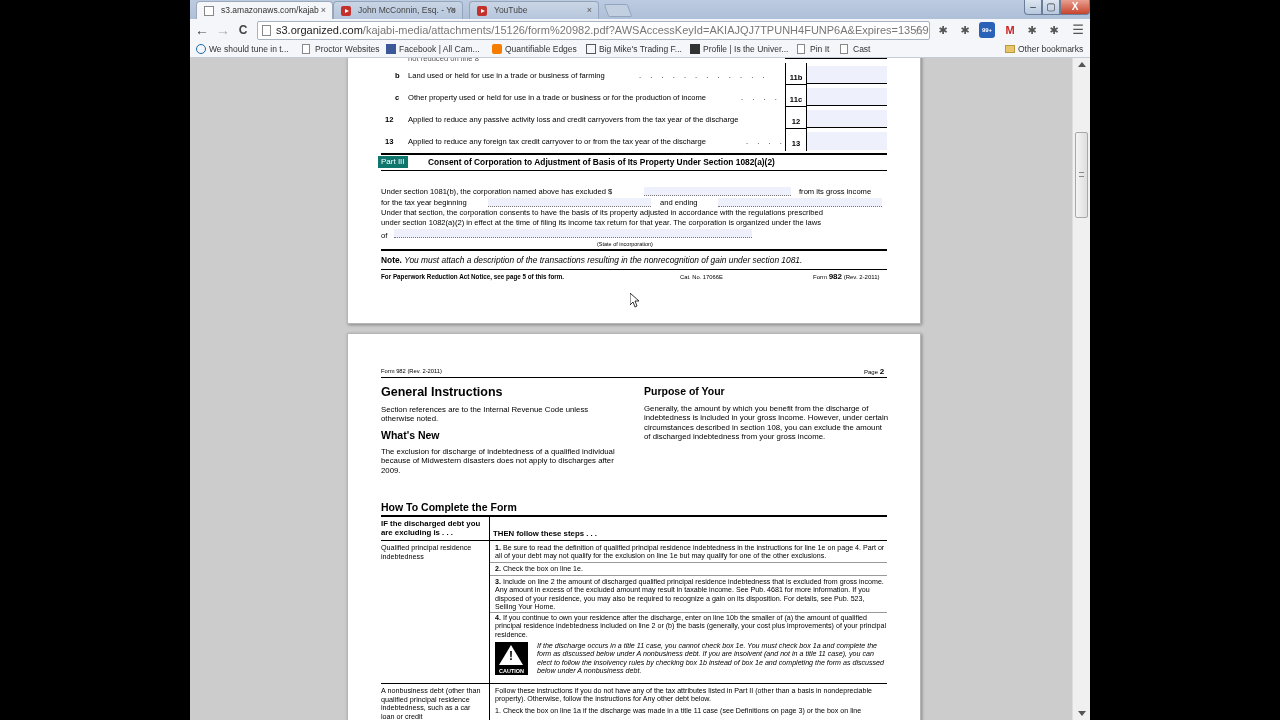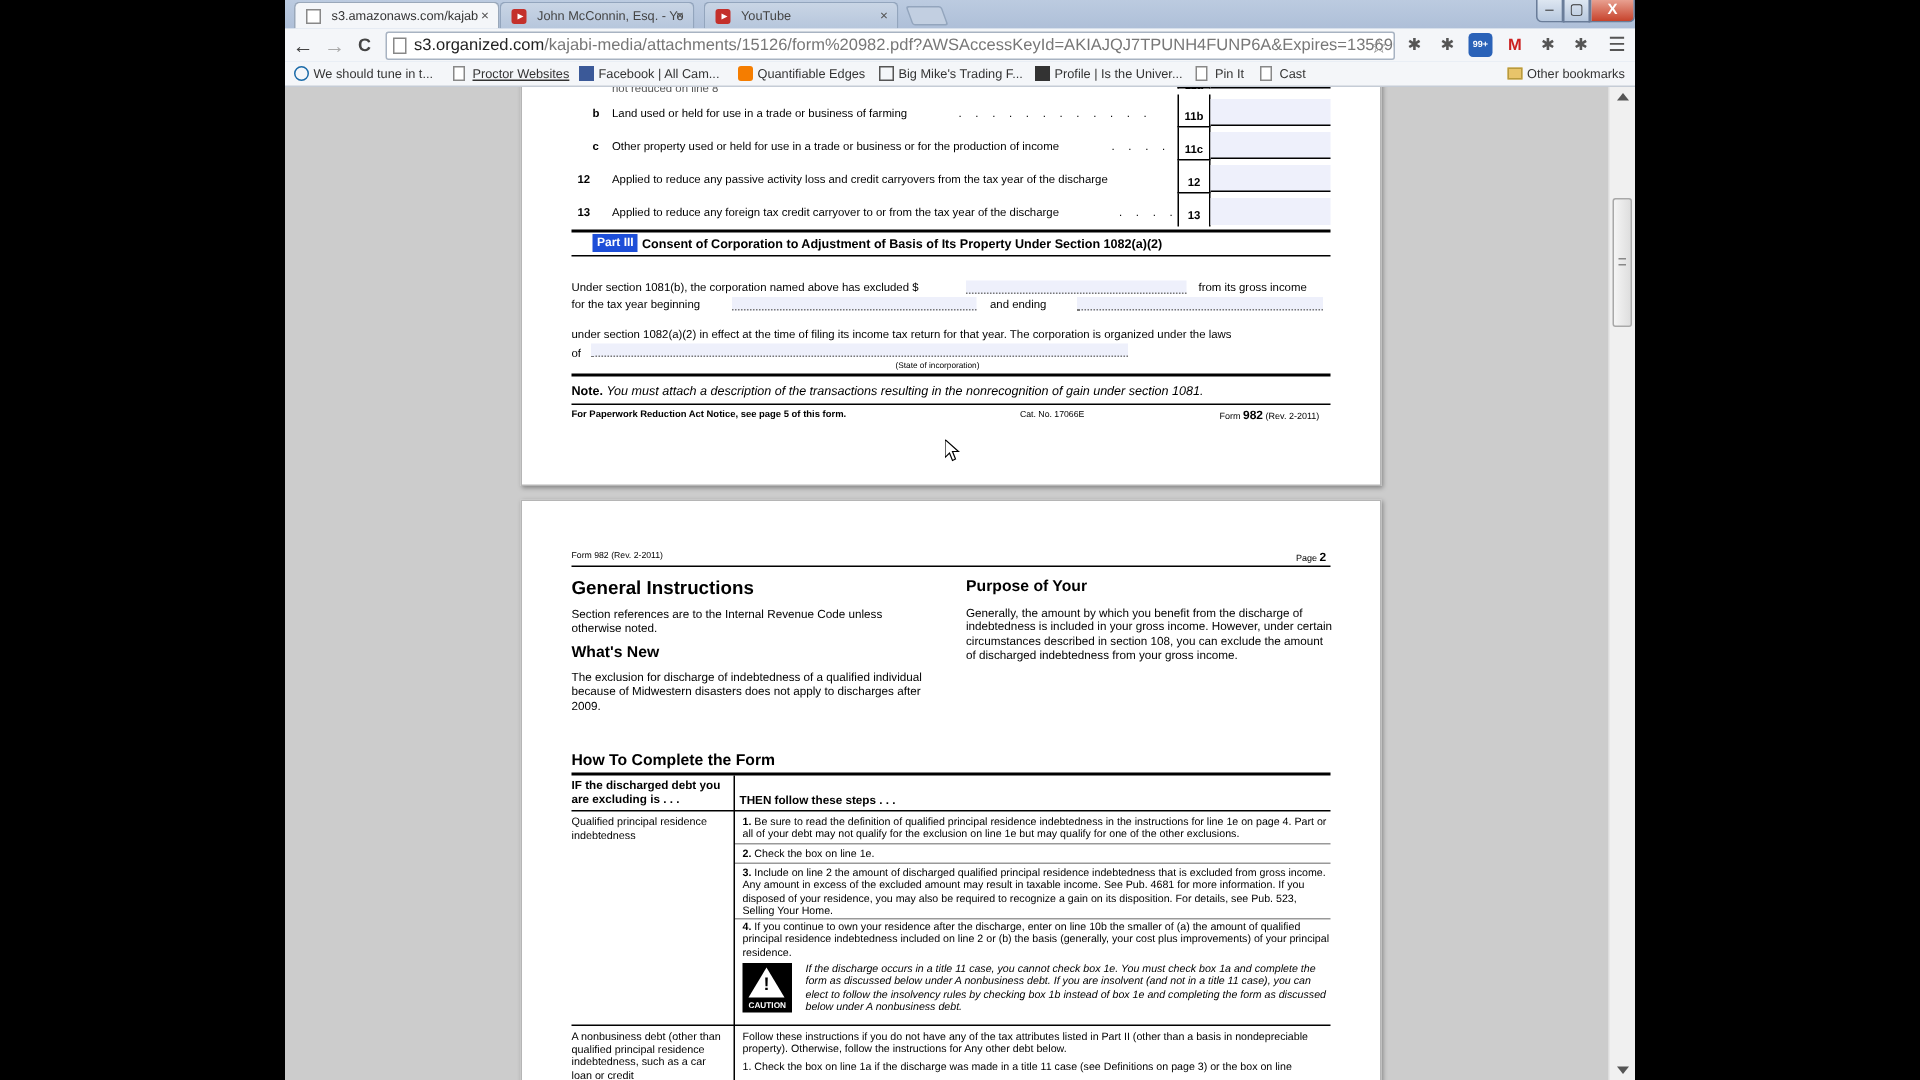--- a/index.html
+++ b/index.html
@@ -43,21 +43,21 @@
   .abs { position: absolute; white-space: nowrap; }
   .t7 { font-size: 7.6px; }
   .t6 { font-size: 5.5px; }
   .line-row { position: absolute; left: 33px; width: 506px; height: 22px; font-size: 7.6px; }
   .line-row .num { position: absolute; left: 4px; top: 8px; font-weight: bold; }
   .line-row .sub { position: absolute; left: 14px; top: 8px; font-weight: bold; }
   .line-row .desc { position: absolute; left: 27px; top: 8px; }
   .line-row .dots { position: absolute; top: 8px; letter-spacing: 3.5px; }
   .line-row .box { position: absolute; left: 404px; top: 0; width: 22px; height: 22px; border-left: 1px solid #000; border-right: 1px solid #000; border-bottom: 1px solid #000; font-weight: bold; text-align: center; line-height: 30px; }
   .line-row .field { position: absolute; left: 426px; top: 3px; width: 80px; height: 18px; background: #eef0fb; border-bottom: 1px solid #000; }
-  .part-label { position: absolute; left: 47px; top: 257px; height: 12px; background: #1d4ed8; color: #fff; font-weight: bold; font-size: 8px; padding: 0 3px; line-height: 12px; }
+  .part-label { position: absolute; left: 30px; top: 257px; height: 12px; background: #0f766e; color: #fff; font-weight: normal; font-size: 8px; padding: 0 3px; line-height: 12px; }
   .part-title { position: absolute; left: 80px; top: 258px; font-weight: bold; font-size: 8.4px; }
   .dotted { position: absolute; border-bottom: 1px dotted #777; background: #eef0fb; height: 9px; }
   .rule { position: absolute; left: 33px; width: 506px; background: #000; }
   .h-big { font-size: 12.5px; font-weight: bold; }
   .h-med { font-size: 10.5px; font-weight: bold; }
   .para { font-size: 7.8px; line-height: 9.3px; white-space: normal; }
   .tbl { position: absolute; left: 33px; top: 183px; width: 506px; }
   .tbl .col-split { position: absolute; left: 108px; top: 0; width: 1px; height: 320px; background: #000; }
   .caution { position: absolute; width: 33px; height: 33px; background: #000; }
   .caution .tri { position: absolute; left: 4px; top: 3px; border-bottom: 20px solid #fff; border-left: 12.5px solid transparent; border-right: 12.5px solid transparent; }
@@ -109,21 +109,21 @@
     <div class="ext" style="left:834px;">✱</div>
     <div class="ext" style="left:856px;">✱</div>
     <div class="ext" style="left:880px;font-size:13px;">☰</div>
   </div>
 
   <div class="bookmarks">
     <div class="bm" style="left:6px;">
       <span class="bi" style="border-radius:50%;border:1.5px solid #1a6aa8;"></span>
       <span>We should tune in t...</span>
     </div>
-    <div class="bm" style="left:112px;text-decoration:underline;">
+    <div class="bm" style="left:112px;">
       <span class="bi" style="border:1px solid #888;background:#fff;width:8px;"></span>
       <span>Proctor Websites</span>
     </div>
     <div class="bm" style="left:196px;">
       <span class="bi" style="background:#3b5998;"></span>
       <span>Facebook | All Cam...</span>
     </div>
     <div class="bm" style="left:302px;">
       <span class="bi" style="background:#f57d00;border-radius:2px;"></span>
       <span>Quantifiable Edges</span>
@@ -193,20 +193,21 @@
 
       <div class="abs t7" style="left:33px;top:328px;">Under section 1081(b), the corporation named above has excluded $</div>
       <div class="dotted" style="left:296px;top:328px;width:147px;"></div>
       <div class="abs t7" style="left:451px;top:328px;">from its gross income</div>
 
       <div class="abs t7" style="left:33px;top:339px;">for the tax year beginning</div>
       <div class="dotted" style="left:140px;top:339px;width:163px;"></div>
       <div class="abs t7" style="left:312px;top:339px;">and ending</div>
       <div class="dotted" style="left:370px;top:339px;width:164px;"></div>
 
+      <div class="abs t7" style="left:33px;top:349px;">Under that section, the corporation consents to have the basis of its property adjusted in accordance with the regulations prescribed</div>
       <div class="abs t7" style="left:33px;top:359px;">under section 1082(a)(2) in effect at the time of filing its income tax return for that year. The corporation is organized under the laws</div>
       <div class="abs t7" style="left:33px;top:372px;">of</div>
       <div class="dotted" style="left:46px;top:370px;width:358px;"></div>
       <div class="abs t6" style="left:249px;top:382px;">(State of incorporation)</div>
 
       <div class="rule" style="top:390px;height:1.5px;"></div>
       <div class="abs" style="left:33px;top:396px;font-size:8.4px;">
         <b>Note.</b>
         <i>You must attach a description of the transactions resulting in the nonrecognition of gain under section 1081.</i>
       </div>

